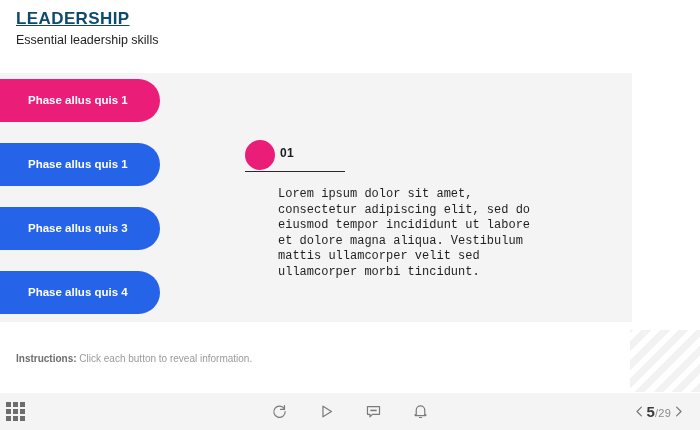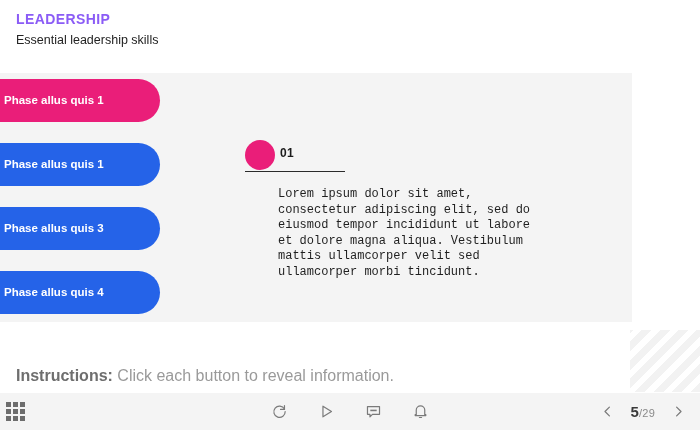--- a/index.html
+++ b/index.html
@@ -38,26 +38,27 @@
   }
 
   
   .header {
     position: absolute;
     left: 16px;
     top: 10px;
     width: 620px;
   }
   .kicker {
-    font-size: 14px;
+    font-size: 17px;
     font-weight: bold;
     letter-spacing: 0.4px;
-    color: #8b5cf6;
+    color: #0c4a6e;
     line-height: 18px;
     margin: 0;
+    text-decoration: underline;
   }
   .subtitle {
     font-size: 12.5px;
     color: #232323;
     line-height: 17px;
     margin: 4px 0 14px 0;
   }
 
   
   .panel {
@@ -82,21 +83,21 @@
     height: 43px;
     margin-bottom: 21px;
     border: none;
     border-radius: 0 22px 22px 0;
     background: #2563e8;
     color: #ffffff;
     font-family: "Liberation Sans", sans-serif;
     font-size: 11.5px;
     font-weight: bold;
     text-align: left;
-    padding: 0 0 0 4px;
+    padding: 0 0 0 28px;
     line-height: 43px;
     cursor: pointer;
     box-sizing: border-box;
     white-space: nowrap;
   }
   .phase-btn.active {
     background: #ea1e79;
   }
 
   
@@ -142,22 +143,22 @@
     font-size: 12px;
     line-height: 15.5px;
     color: #1f1f1f;
     font-family: Liberation Mono, monospace;
   }
 
   
   .instructions {
     position: absolute;
     left: 16px;
-    top: 368px;
-    font-size: 16px;
+    top: 351px;
+    font-size: 10px;
     color: #9a9a9a;
     line-height: 16px;
   }
   .instructions b {
     color: #6e6e6e;
     font-weight: bold;
   }
 
   
   .toolbar {
@@ -189,21 +190,20 @@
     pointer-events: none;
   }
   .tb-center > * { pointer-events: auto; }
   .tb-right {
     position: absolute;
     right: 14px;
     top: 0;
     height: 37px;
     display: flex;
     align-items: center;
-    gap: 16px;
   }
   .ticon {
     display: inline-flex;
     align-items: center;
     justify-content: center;
     cursor: pointer;
     color: #7a7a7a;
   }
   .grid-icon {
     display: grid;

